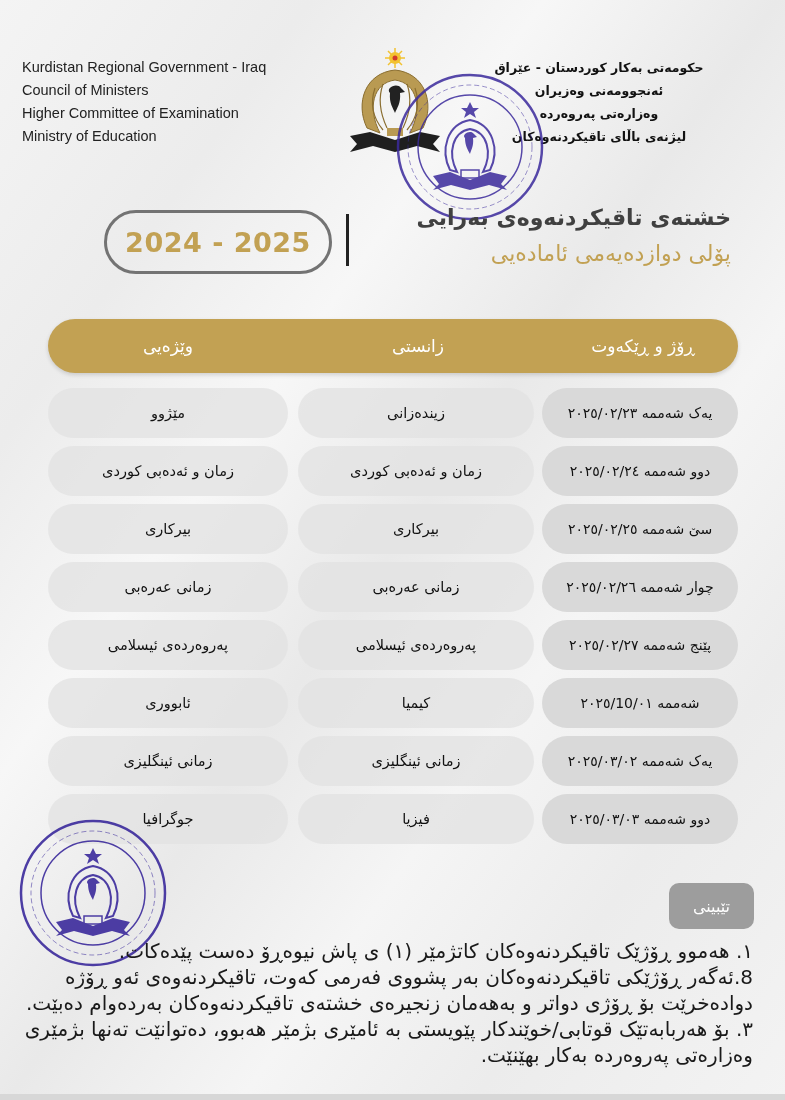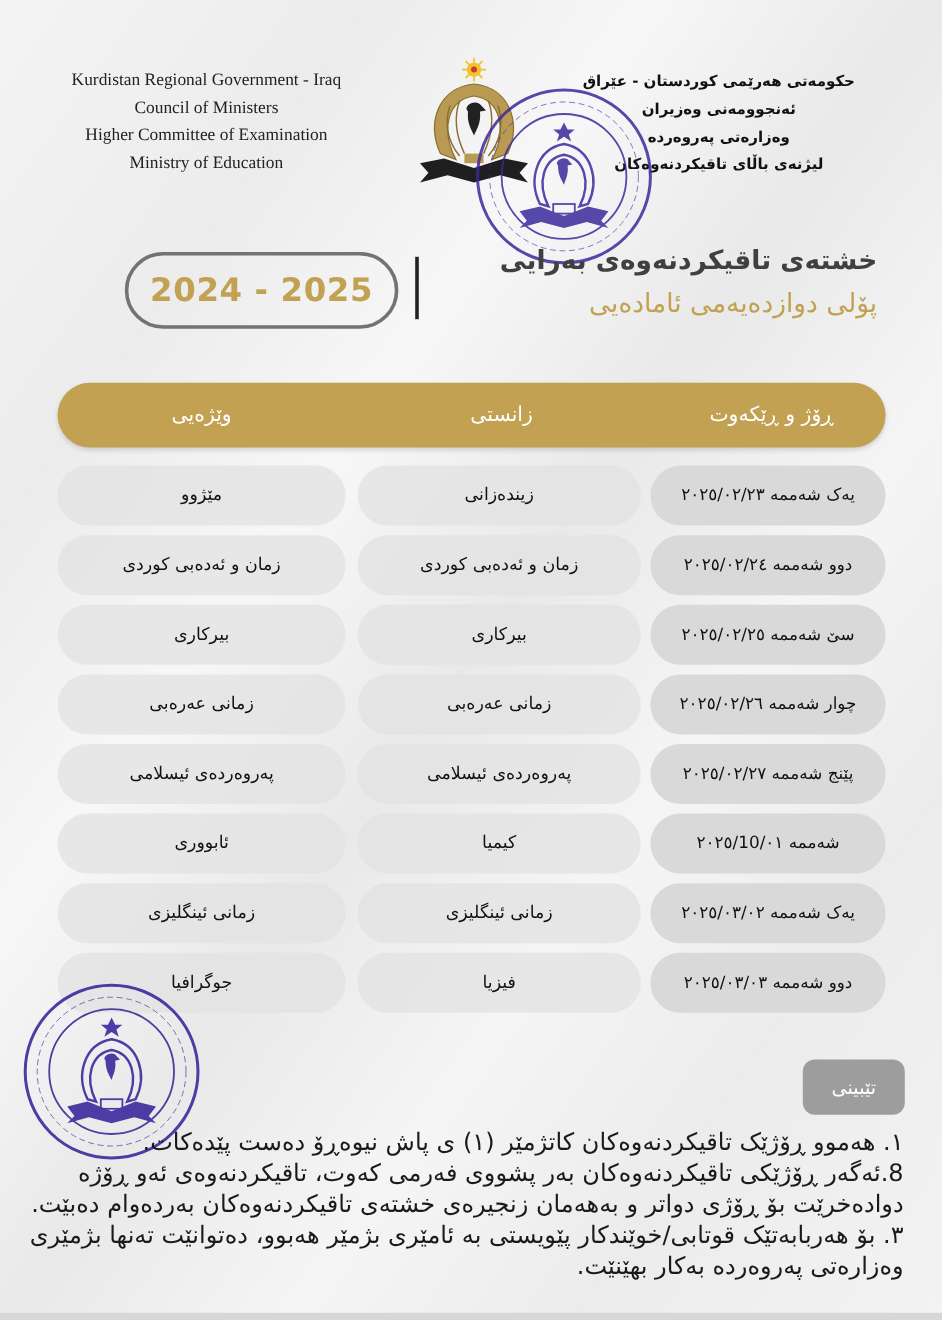--- a/index.html
+++ b/index.html
@@ -5,21 +5,21 @@
   * { box-sizing: border-box; margin: 0; padding: 0; }
   html, body { width: 785px; height: 1100px; overflow: hidden; }
   body {
     font-family: "DejaVu Sans", sans-serif;
     background: linear-gradient(125deg, #f4f4f4 0%, #ececec 20%, #f7f7f7 35%, #e9e9e9 50%, #f5f5f5 65%, #ececec 80%, #f3f3f3 100%);
     position: relative;
     color: #1a1a1a;
   }
   .header-en {
     position: absolute; left: 22px; top: 56px; width: 300px;
-    text-align: center; font-family: Liberation Serif, serif;
+    font-family: Liberation Sans, sans-serif;
     font-size: 14.5px; line-height: 23px; color: #222;
   }
   .header-ku {
     position: absolute; right: 56px; top: 56px; width: 260px;
     text-align: center; direction: rtl; font-family: "DejaVu Sans", sans-serif;
     font-size: 12.5px; line-height: 23px; color: #111; font-weight: bold;
   }
   .krg-emblem { position: absolute; left: 345px; top: 48px; width: 100px; height: 110px; }
   .seal-top { position: absolute; left: 395px; top: 72px; width: 150px; height: 150px; opacity: 0.85; }
   .seal-bottom { position: absolute; left: 18px; top: 818px; width: 150px; height: 150px; opacity: 0.9; }
@@ -76,21 +76,21 @@
 <body>
 
 <div class="header-en">
   <div>Kurdistan Regional Government - Iraq</div>
   <div>Council of Ministers</div>
   <div>Higher Committee of Examination</div>
   <div>Ministry of Education</div>
 </div>
 
 <div class="header-ku">
-  <div>حکومەتی هەرێمی کوردستان - عێراق</div>
+  <div>حکومەتی بەکار کوردستان - عێراق</div>
   <div>ئەنجوومەنی وەزیران</div>
   <div>وەزارەتی پەروەردە</div>
   <div>لیژنەی باڵای تاقیکردنەوەکان</div>
 </div>
 
 <div class="krg-emblem">
   <svg width="100" height="110" viewBox="0 0 100 110">
     <circle cx="50" cy="10" r="6" fill="#f2c230"></circle>
     <g stroke="#f2c230" stroke-width="1.5">
       <line x1="50" y1="0" x2="50" y2="20"></line>

